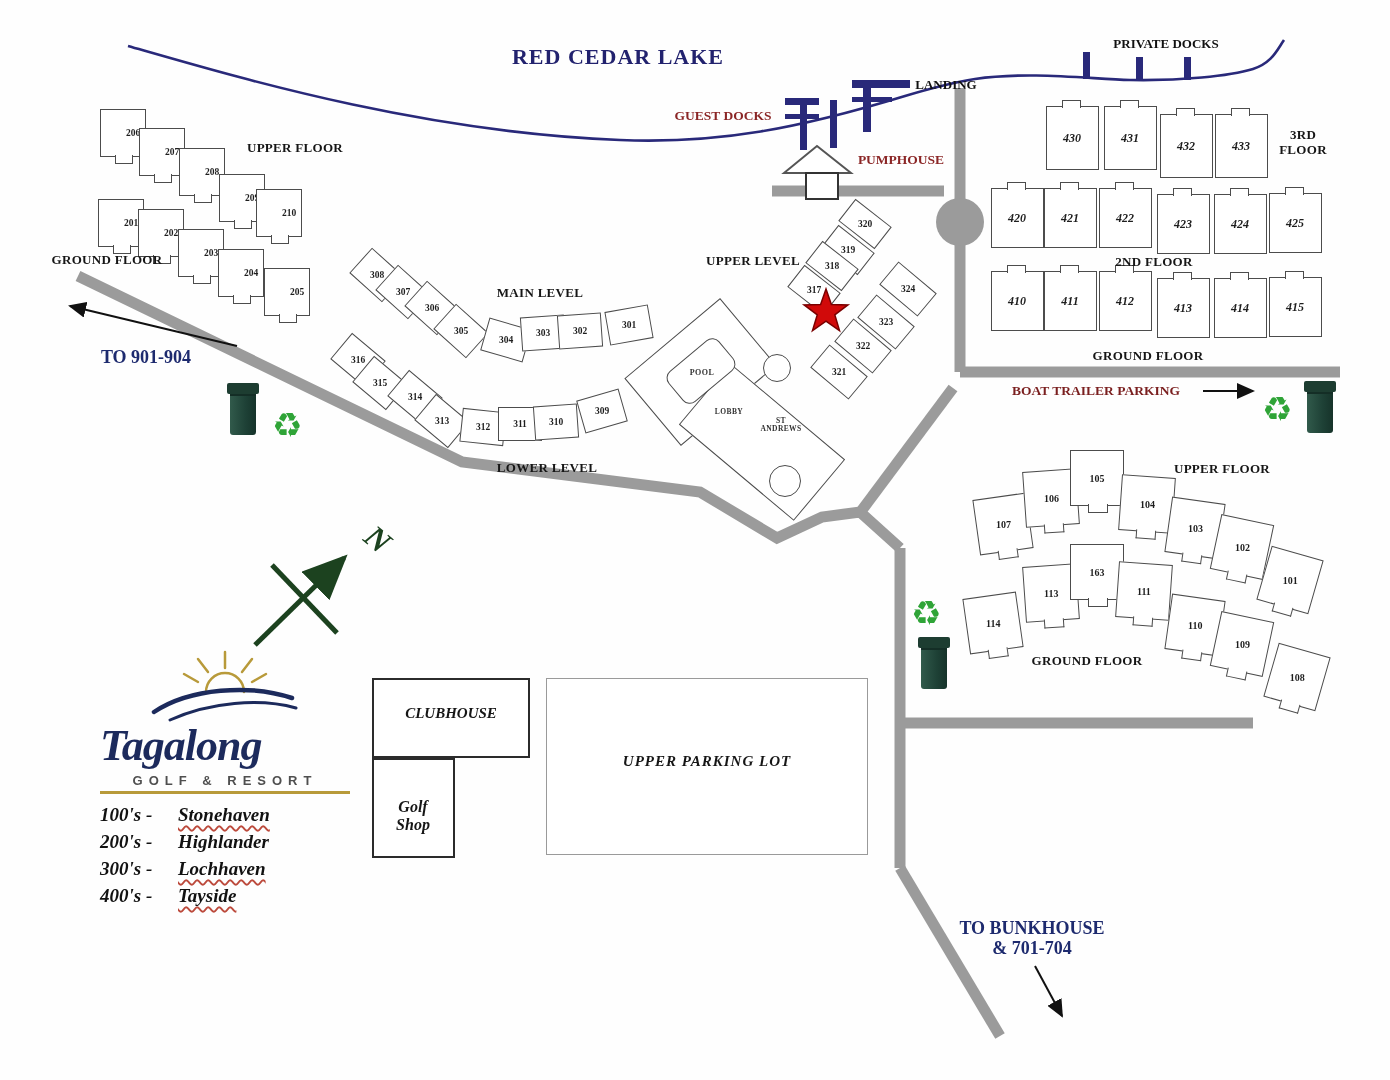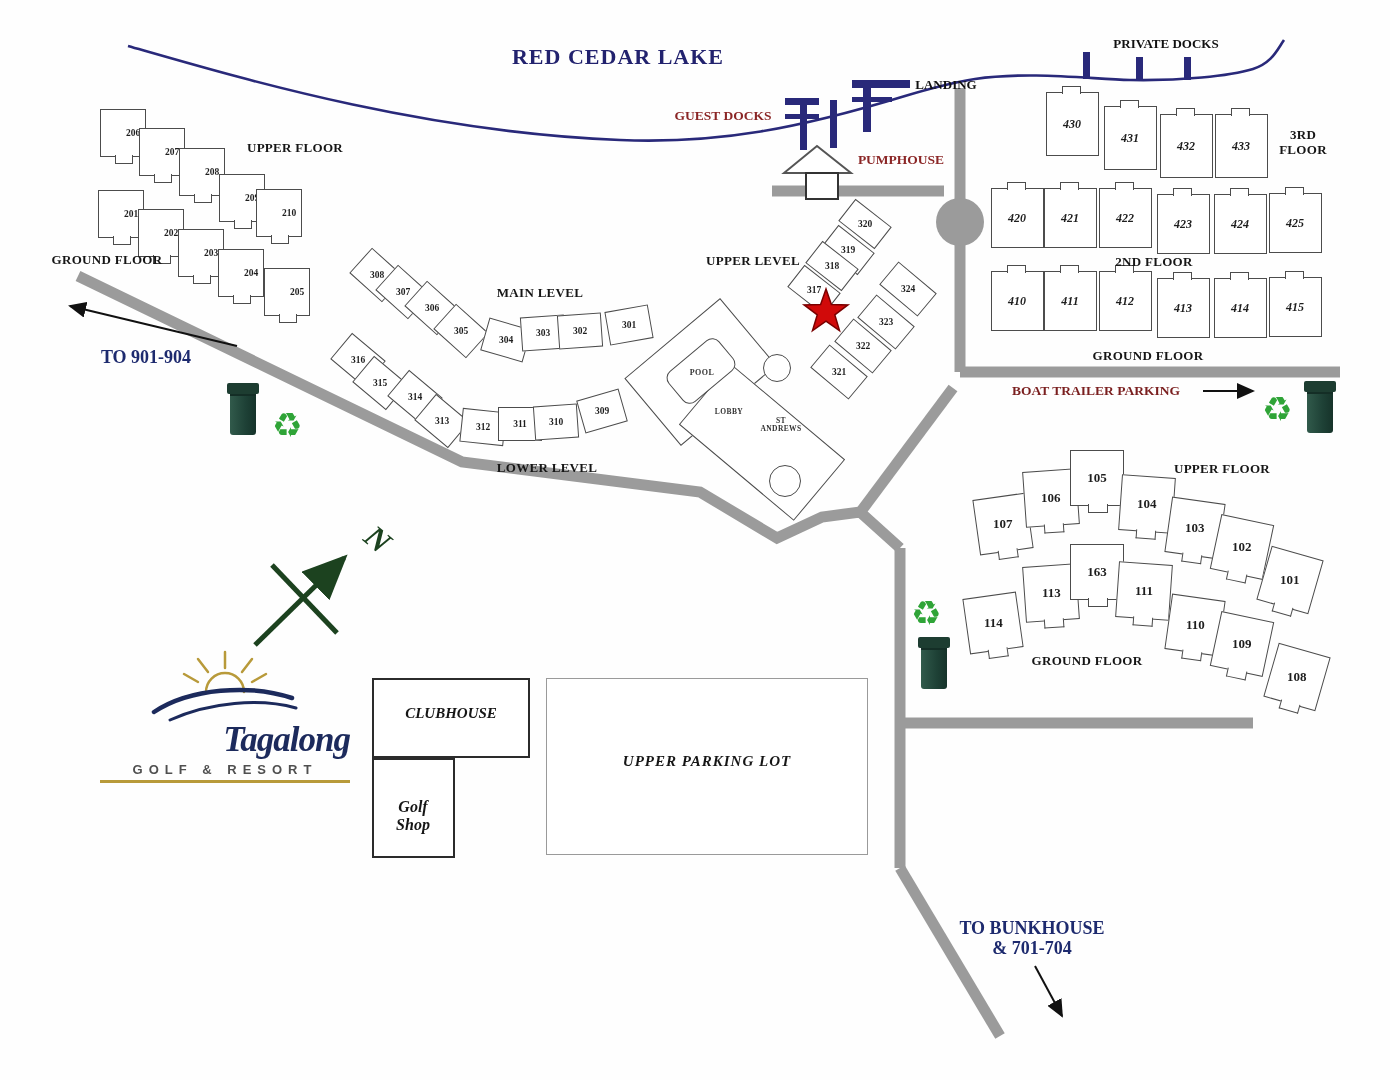--- a/index.html
+++ b/index.html
@@ -26,21 +26,21 @@
   
   .unit{position:absolute;background:#fff;border:1.5px solid #4c4c4c;box-sizing:border-box;
         display:flex;align-items:center;justify-content:center;z-index:3;}
   .unit span{font-weight:bold;color:#1e1e1e;font-family:"Liberation Serif",serif;}
   .u-hl{width:46px;height:48px;padding-left:20px;} .u-hl span{font-size:9.5px;}
   .u-lh{width:44px;height:34px;} .u-lh span{font-size:9.5px;}
   .u-ua{width:46px;height:28px;} .u-ua span{font-size:9.5px;}
   .u-ub{width:50px;height:30px;} .u-ub span{font-size:9.5px;}
   .u-t3{width:53px;height:64px;} .u-t3 span{font-size:12px;font-style:italic;}
   .u-ty{width:53px;height:60px;} .u-ty span{font-size:12px;font-style:italic;}
-  .u-st{width:54px;height:56px;} .u-st span{font-size:13px;}
+  .u-st{width:54px;height:56px;} .u-st span{font-size:10px;}
   .u-hl::after,.u-st::after{content:"";position:absolute;bottom:-8px;left:32%;width:36%;height:8px;
         background:#fff;border:1.5px solid #4c4c4c;border-top:none;}
   .u-t3::before,.u-ty::before{content:"";position:absolute;top:-7px;left:30%;width:34%;height:7px;
         background:#fff;border:1.5px solid #4c4c4c;border-bottom:none;}
 
   
   .lbl{position:absolute;transform:translate(-50%,-50%);white-space:nowrap;z-index:4;
        font-weight:bold;color:#161616;text-align:center;line-height:1.12;}
   .lake-title{font-size:22px;letter-spacing:1px;color:#22226e;}
   .shore{font-size:13px;color:#111;}
@@ -59,21 +59,21 @@
              margin:0 4px;border-radius:0 0 3px 3px;border-top:2px solid #142e26;}
   .recycle{position:absolute;font-size:34px;color:#2fa437;z-index:5;line-height:1;
            font-family:"DejaVu Sans",sans-serif;font-weight:bold;}
 
   
   #star-svg{position:absolute;z-index:10;left:798px;top:286px;}
 
   
   #legend{position:absolute;left:100px;top:648px;width:250px;z-index:4;}
   #logo-svg{margin-left:40px;}
-  #brand{font-size:35px;font-style:italic;font-weight:bold;color:#1c2a5c;text-align:right;
+  #brand{font-size:44px;font-style:italic;font-weight:bold;color:#1c2a5c;text-align:left;
          margin-top:-6px;letter-spacing:-1px;}
   #brand-sub{font-family:"Liberation Sans",sans-serif;font-size:13px;font-weight:bold;color:#4f4f4f;
              letter-spacing:6px;text-align:center;margin-top:2px;}
   #brand-rule{height:3px;background:#b89a3a;margin-top:3px;}
   #legend-list{margin-top:10px;}
   .lg-row{font-size:19px;font-weight:bold;font-style:italic;color:#111;margin-bottom:5px;}
   .lg-code{display:inline-block;min-width:72px;}
   .lg-name{margin-left:6px;}
   .wavy{text-decoration:underline;text-decoration-style:wavy;text-decoration-color:#bc4a3c;
         text-decoration-thickness:2px;text-underline-offset:4px;}
@@ -160,21 +160,21 @@
       </div>
       <div class="unit u-hl" style="left: 179px; top: 148px;">
         <span>208</span>
       </div>
       <div class="unit u-hl" style="left: 219px; top: 174px;">
         <span>209</span>
       </div>
       <div class="unit u-hl" style="left: 256px; top: 189px;">
         <span>210</span>
       </div>
-      <div class="unit u-hl" style="left: 98px; top: 190px;">
+      <div class="unit u-hl" style="left: 98px; top: 199px;">
         <span>201</span>
       </div>
       <div class="unit u-hl" style="left: 138px; top: 209px;">
         <span>202</span>
       </div>
       <div class="unit u-hl" style="left: 178px; top: 229px;">
         <span>203</span>
       </div>
       <div class="unit u-hl" style="left: 218px; top: 249px;">
         <span>204</span>
@@ -247,21 +247,21 @@
       </div>
       <div class="unit u-ub" style="left: 861px; top: 307px; transform: rotate(40deg);">
         <span style="transform: rotate(-40deg);">323</span>
       </div>
       <div class="unit u-ub" style="left: 838px; top: 331px; transform: rotate(40deg);">
         <span style="transform: rotate(-40deg);">322</span>
       </div>
       <div class="unit u-ub" style="left: 814px; top: 357px; transform: rotate(40deg);">
         <span style="transform: rotate(-40deg);">321</span>
       </div>
-      <div class="unit u-t3" style="left: 1045.5px; top: 92px;">
+      <div class="unit u-t3" style="left: 1045.5px; top: 106px;">
         <span>430</span>
       </div>
       <div class="unit u-t3" style="left: 1103.5px; top: 106px;">
         <span>431</span>
       </div>
       <div class="unit u-t3" style="left: 1159.5px; top: 114px;">
         <span>432</span>
       </div>
       <div class="unit u-t3" style="left: 1214.5px; top: 114px;">
         <span>433</span>
@@ -420,15 +420,21 @@
         <path d="M66,44 A19,19 0 0 1 104,44"></path>
       </g>
       <g stroke="#1c2a5c" fill="none" stroke-linecap="round">
         <path d="M14,64 C50,40 110,36 152,50" stroke-width="4.5"></path>
         <path d="M30,72 C70,54 120,50 156,60" stroke-width="3"></path>
       </g>
     </svg>
     <div id="brand">Tagalong</div>
     <div id="brand-sub">GOLF &amp; RESORT</div>
     <div id="brand-rule"></div>
+    <div id="legend-list">
+      <div class="lg-row"><span class="lg-code">100's -</span><span class="lg-name wavy">Stonehaven</span></div>
+      <div class="lg-row"><span class="lg-code">200's -</span><span class="lg-name">Highlander</span></div>
+      <div class="lg-row"><span class="lg-code">300's -</span><span class="lg-name wavy">Lochhaven</span></div>
+      <div class="lg-row"><span class="lg-code">400's -</span><span class="lg-name wavy">Tayside</span></div>
+    </div>
   </div>
 
 </div>
 
 </body></html>

